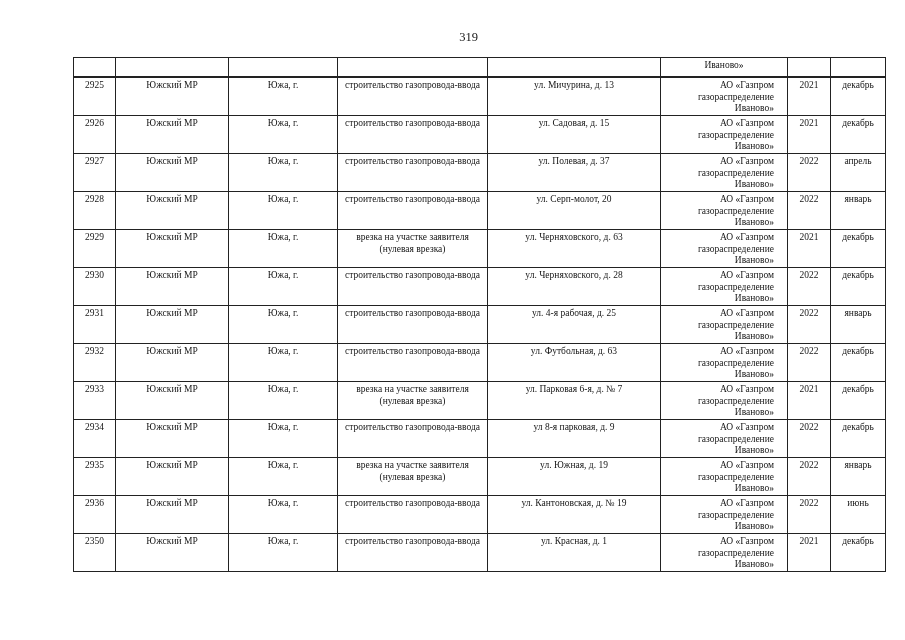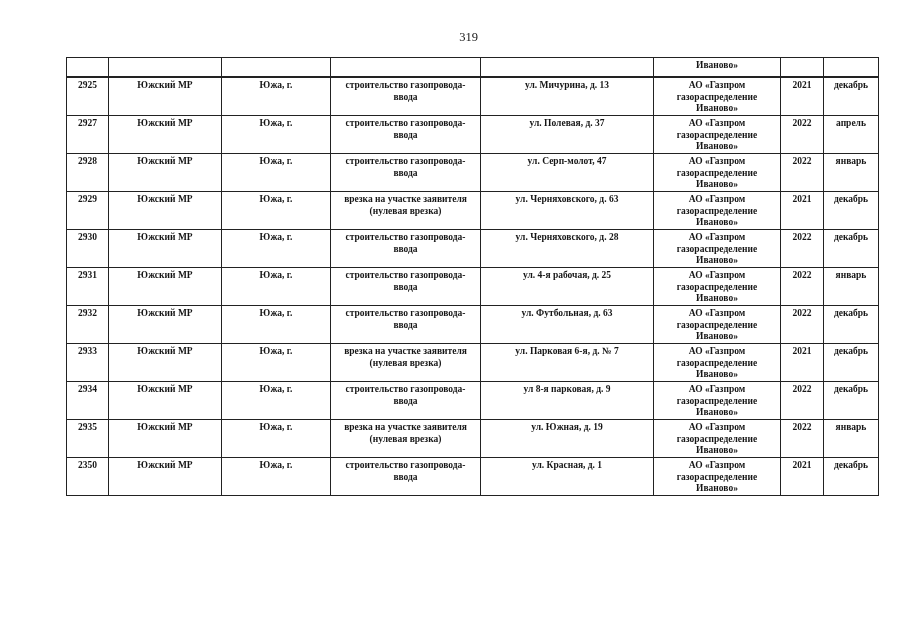--- a/index.html
+++ b/index.html
@@ -17,25 +17,24 @@
     top: 30px;
     left: 16px;
     width: 905px;
     text-align: center;
     font-size: 12.5px;
     color: #161616;
   }
   table.doc-table {
     position: absolute;
     top: 57px;
-    left: 66px;
+    left: 73px;
     width: 812px;
     border-collapse: collapse;
     table-layout: fixed;
-    font-weight: bold;
   }
   table.doc-table td {
     border: 1px solid #222222;
     font-size: 9.5px;
     line-height: 1.22;
     text-align: center;
     vertical-align: top;
     padding: 2px 2px 0 2px;
     overflow: hidden;
     word-wrap: break-word;
@@ -44,20 +43,21 @@
     height: 16px;
     border-top: 1px solid #222;
     border-bottom: 2px solid #222;
   }
   tr.data-row td {
     height: 35px;
   }
   .org-text {
     display: inline-block;
     max-width: 100px;
+    text-align: right;
   }
   .work-text {
     display: inline-block;
     max-width: 136px;
     text-align: center;
   }
 </style>
 </head>
 <body>
 
@@ -90,35 +90,45 @@
           <td>2925</td>
           <td>Южский МР</td>
           <td>Южа, г.</td>
           <td><span class="work-text">строительство газопровода-ввода</span></td>
           <td>ул. Мичурина, д. 13</td>
           <td><span class="org-text">АО «Газпром газораспределение Иваново»</span></td>
           <td>2021</td>
           <td>декабрь</td>
         </tr>
         <tr class="data-row">
+          <td>2926</td>
+          <td>Южский МР</td>
+          <td>Южа, г.</td>
+          <td><span class="work-text">строительство газопровода-ввода</span></td>
+          <td>ул. Садовая, д. 15</td>
+          <td><span class="org-text">АО «Газпром газораспределение Иваново»</span></td>
+          <td>2021</td>
+          <td>декабрь</td>
+        </tr>
+        <tr class="data-row">
           <td>2927</td>
           <td>Южский МР</td>
           <td>Южа, г.</td>
           <td><span class="work-text">строительство газопровода-ввода</span></td>
           <td>ул. Полевая, д. 37</td>
           <td><span class="org-text">АО «Газпром газораспределение Иваново»</span></td>
           <td>2022</td>
           <td>апрель</td>
         </tr>
         <tr class="data-row">
           <td>2928</td>
           <td>Южский МР</td>
           <td>Южа, г.</td>
           <td><span class="work-text">строительство газопровода-ввода</span></td>
-          <td>ул. Серп-молот, 47</td>
+          <td>ул. Серп-молот, 20</td>
           <td><span class="org-text">АО «Газпром газораспределение Иваново»</span></td>
           <td>2022</td>
           <td>январь</td>
         </tr>
         <tr class="data-row">
           <td>2929</td>
           <td>Южский МР</td>
           <td>Южа, г.</td>
           <td><span class="work-text">врезка на участке заявителя (нулевая врезка)</span></td>
           <td>ул. Черняховского, д. 63</td>
@@ -178,20 +188,30 @@
         </tr>
         <tr class="data-row">
           <td>2935</td>
           <td>Южский МР</td>
           <td>Южа, г.</td>
           <td><span class="work-text">врезка на участке заявителя (нулевая врезка)</span></td>
           <td>ул. Южная, д. 19</td>
           <td><span class="org-text">АО «Газпром газораспределение Иваново»</span></td>
           <td>2022</td>
           <td>январь</td>
+        </tr>
+        <tr class="data-row">
+          <td>2936</td>
+          <td>Южский МР</td>
+          <td>Южа, г.</td>
+          <td><span class="work-text">строительство газопровода-ввода</span></td>
+          <td>ул. Кантоновская, д. № 19</td>
+          <td><span class="org-text">АО «Газпром газораспределение Иваново»</span></td>
+          <td>2022</td>
+          <td>июнь</td>
         </tr>
         <tr class="data-row">
           <td>2350</td>
           <td>Южский МР</td>
           <td>Южа, г.</td>
           <td><span class="work-text">строительство газопровода-ввода</span></td>
           <td>ул. Красная, д. 1</td>
           <td><span class="org-text">АО «Газпром газораспределение Иваново»</span></td>
           <td>2021</td>
           <td>декабрь</td>

